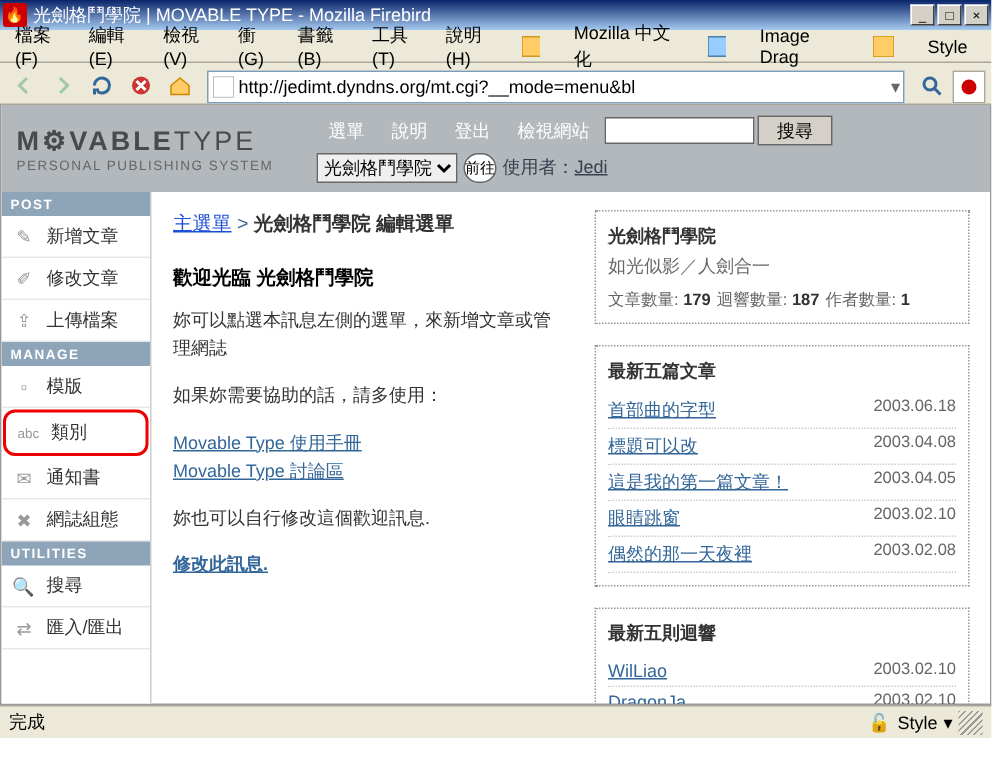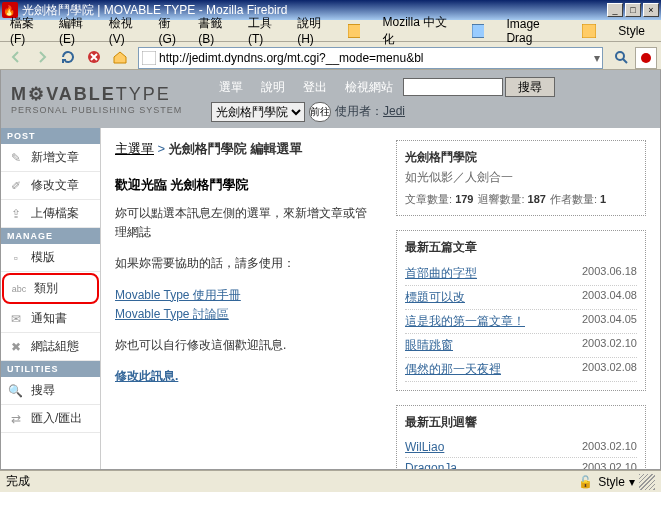--- a/index.html
+++ b/index.html
@@ -38,21 +38,21 @@
 .main{display:flex;height:342px}
 .sidebar{width:100px;background:#fff;border-right:1px solid #ccc}
 .sidehdr{background:#8ea4b8;color:#fff;font-size:9px;letter-spacing:1px;padding:3px 6px;font-weight:bold}
 .sideitem{display:flex;align-items:center;padding:5px 6px;gap:6px;border-bottom:1px solid #e8e8e8;cursor:pointer;font-size:12px;color:#333}
 .sideitem.hl{border:2px solid #e00;border-radius:8px;margin:1px}
 .sideicon{width:18px;height:16px;display:flex;align-items:center;justify-content:center;color:#999}
 .body{flex:1;padding:12px 14px;overflow:auto;display:flex;gap:20px}
 .col-left{flex:1}
 .col-right{width:250px}
 .breadcrumb{color:#369;font-size:13px;margin-bottom:18px}
-.breadcrumb a{color:#000000;text-decoration:underline}
+.breadcrumb a{color:#1d4ed8;text-decoration:underline}
 .breadcrumb b{color:#333;font-weight:bold}
 .welcome{font-weight:bold;font-size:13px;margin-bottom:10px}
 .para{font-size:12px;color:#333;line-height:1.6;margin-bottom:12px}
 .para a{color:#369;text-decoration:underline}
 .infobox{border:1px dotted #999;padding:8px;margin-bottom:14px;font-size:12px}
 .infobox .title{font-weight:bold;color:#333;margin-bottom:3px}
 .infobox .sub{color:#666;margin-bottom:6px}
 .stats{display:flex;gap:4px;font-size:11px;color:#666}
 .stats b{color:#333}
 .listbox{border:1px dotted #999;padding:8px;margin-bottom:14px}

